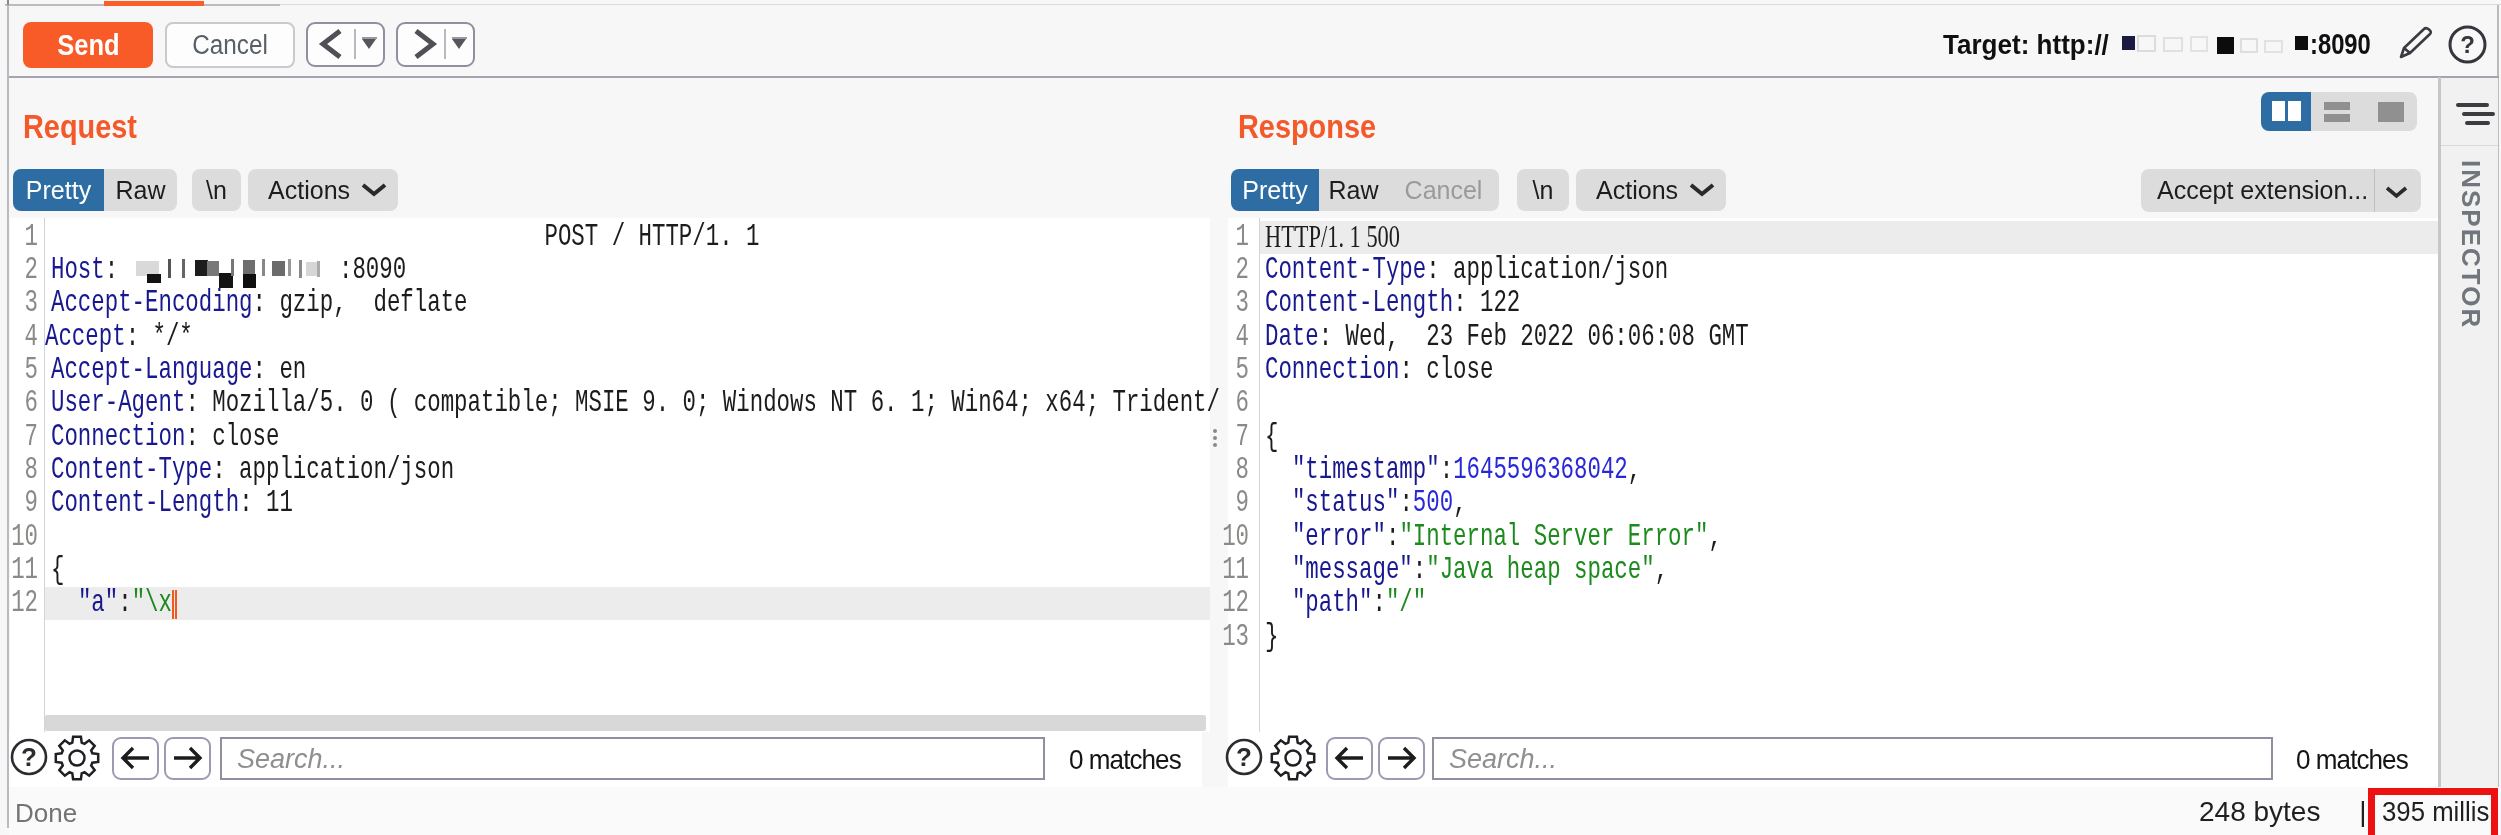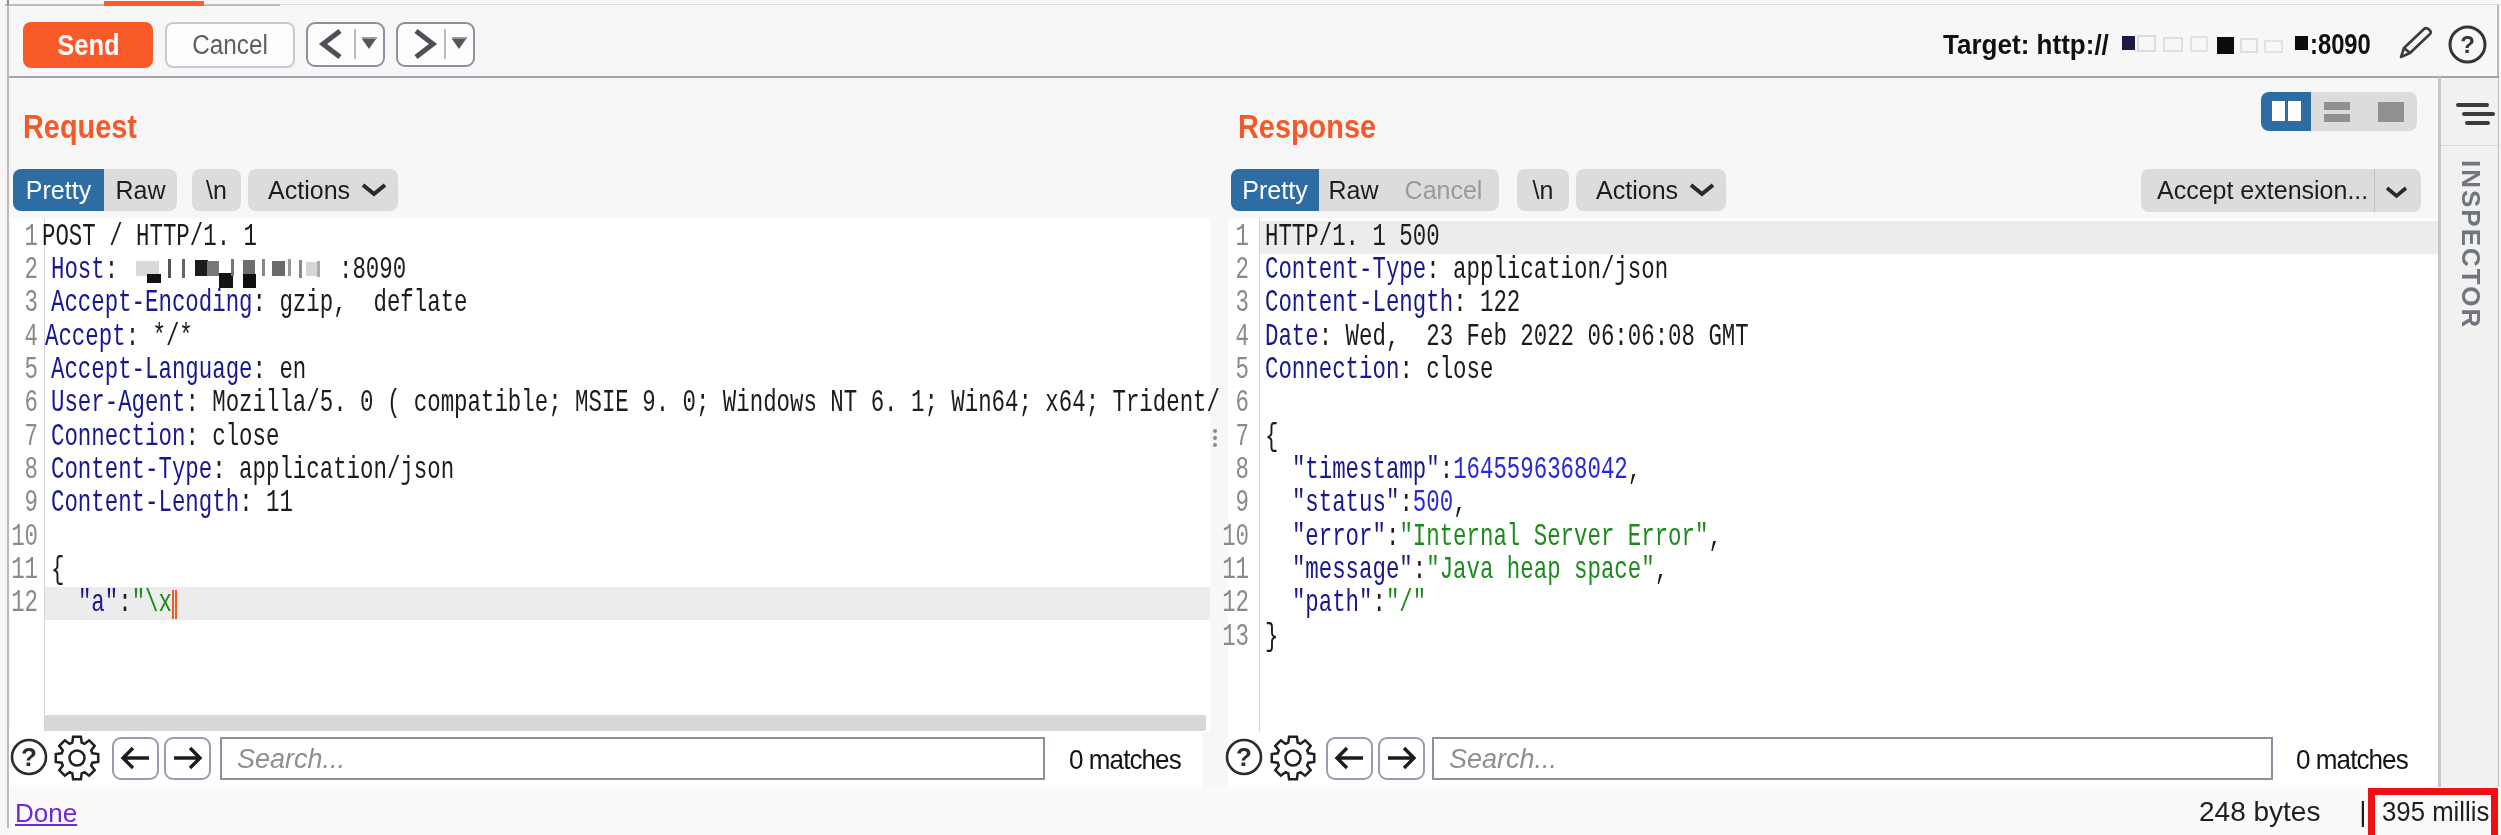--- a/index.html
+++ b/index.html
@@ -90,21 +90,21 @@
     <div class="ln" style="left:-22px;top:387.25px;width:60px;"><span class="tx">6</span></div>
     <div class="ln" style="left:-22px;top:420.60px;width:60px;"><span class="tx">7</span></div>
     <div class="ln" style="left:-22px;top:453.95px;width:60px;"><span class="tx">8</span></div>
     <div class="ln" style="left:-22px;top:487.30px;width:60px;"><span class="tx">9</span></div>
     <div class="ln" style="left:-22px;top:520.65px;width:60px;"><span class="tx">10</span></div>
     <div class="ln" style="left:-22px;top:554.00px;width:60px;"><span class="tx">11</span></div>
     <div class="ln" style="left:-22px;top:587.35px;width:60px;"><span class="tx">12</span></div>
   </div>
 
 <div id="rqtx">
-    <div class="row" style="left:42px;top:220.50px;width:1172px;overflow:hidden;"><span class="tx"><span class="vv">POST / HTTP/1. 1</span></span></div>
+    <div class="row" style="left:66px;top:220.50px;width:1172px;overflow:hidden;text-align:center;"><span class="tx"><span class="vv">POST / HTTP/1. 1</span></span></div>
     <div class="row" style="left:51px;top:287.20px;width:1172px;overflow:hidden;"><span class="tx"><span class="hn">Accept-Encoding</span><span class="vv">: gzip,  deflate</span></span></div>
     <div class="row" style="left:45px;top:320.55px;width:1172px;overflow:hidden;"><span class="tx"><span class="hn">Accept</span><span class="vv">: */*</span></span></div>
     <div class="row" style="left:51px;top:353.90px;width:1172px;overflow:hidden;"><span class="tx"><span class="hn">Accept-Language</span><span class="vv">: en</span></span></div>
     <div class="row" style="left:51px;top:387.25px;width:1172px;overflow:hidden;"><span class="tx"><span class="hn">User-Agent</span><span class="vv">: Mozilla/5. 0 ( compatible; MSIE 9. 0; Windows NT 6. 1; Win64; x64; Trident/</span></span></div>
     <div class="row" style="left:51px;top:420.60px;width:1172px;overflow:hidden;"><span class="tx"><span class="hn">Connection</span><span class="vv">: close</span></span></div>
     <div class="row" style="left:51px;top:453.95px;width:1172px;overflow:hidden;"><span class="tx"><span class="hn">Content-Type</span><span class="vv">: application/json</span></span></div>
     <div class="row" style="left:51px;top:487.30px;width:1172px;overflow:hidden;"><span class="tx"><span class="hn">Content-Length</span><span class="vv">: 11</span></span></div>
     <div class="row" style="left:51px;top:520.65px;width:1172px;overflow:hidden;"><span class="tx"></span></div>
     <div class="row" style="left:51px;top:554.00px;width:1172px;overflow:hidden;"><span class="tx"><span class="vv">{</span></span></div>
     <div class="row" style="left:51px;top:587.35px;width:1172px;overflow:hidden;"><span class="tx"><span class="vv">  </span><span class="hn">"a"</span><span class="vv">:</span><span class="str">"\x</span></span></div>
@@ -179,21 +179,21 @@
     <div class="ln" style="left:1189px;top:387.25px;width:60px;"><span class="tx">6</span></div>
     <div class="ln" style="left:1189px;top:420.60px;width:60px;"><span class="tx">7</span></div>
     <div class="ln" style="left:1189px;top:453.95px;width:60px;"><span class="tx">8</span></div>
     <div class="ln" style="left:1189px;top:487.30px;width:60px;"><span class="tx">9</span></div>
     <div class="ln" style="left:1189px;top:520.65px;width:60px;"><span class="tx">10</span></div>
     <div class="ln" style="left:1189px;top:554.00px;width:60px;"><span class="tx">11</span></div>
     <div class="ln" style="left:1189px;top:587.35px;width:60px;"><span class="tx">12</span></div>
     <div class="ln" style="left:1189px;top:620.70px;width:60px;"><span class="tx">13</span></div>
   </div>
 <div id="rstx">
-    <div class="row" style="left:1265px;top:220.50px;width:1173px;overflow:hidden;"><span class="tx"><span class="vv">HTTP/1. 1 500</span></span></div>
+    <div class="row" style="left:1265px;top:220.50px;width:1173px;overflow:hidden;font-family:Liberation Serif, serif;"><span class="tx"><span class="vv">HTTP/1. 1 500</span></span></div>
     <div class="row" style="left:1265px;top:253.85px;width:1173px;overflow:hidden;"><span class="tx"><span class="hn">Content-Type</span><span class="vv">: application/json</span></span></div>
     <div class="row" style="left:1265px;top:287.20px;width:1173px;overflow:hidden;"><span class="tx"><span class="hn">Content-Length</span><span class="vv">: 122</span></span></div>
     <div class="row" style="left:1265px;top:320.55px;width:1173px;overflow:hidden;"><span class="tx"><span class="hn">Date</span><span class="vv">: Wed,  23 Feb 2022 06:06:08 GMT</span></span></div>
     <div class="row" style="left:1265px;top:353.90px;width:1173px;overflow:hidden;"><span class="tx"><span class="hn">Connection</span><span class="vv">: close</span></span></div>
     <div class="row" style="left:1265px;top:387.25px;width:1173px;overflow:hidden;"><span class="tx"></span></div>
     <div class="row" style="left:1265px;top:420.60px;width:1173px;overflow:hidden;"><span class="tx"><span class="vv">{</span></span></div>
     <div class="row" style="left:1265px;top:453.95px;width:1173px;overflow:hidden;"><span class="tx"><span class="vv">  </span><span class="hn">"timestamp"</span><span class="vv">:</span><span class="num">1645596368042</span><span class="vv">,</span></span></div>
     <div class="row" style="left:1265px;top:487.30px;width:1173px;overflow:hidden;"><span class="tx"><span class="vv">  </span><span class="hn">"status"</span><span class="vv">:</span><span class="num">500</span><span class="vv">,</span></span></div>
     <div class="row" style="left:1265px;top:520.65px;width:1173px;overflow:hidden;"><span class="tx"><span class="vv">  </span><span class="hn">"error"</span><span class="vv">:</span><span class="str">"Internal Server Error"</span><span class="vv">,</span></span></div>
     <div class="row" style="left:1265px;top:554.00px;width:1173px;overflow:hidden;"><span class="tx"><span class="vv">  </span><span class="hn">"message"</span><span class="vv">:</span><span class="str">"Java heap space"</span><span class="vv">,</span></span></div>
@@ -250,16 +250,16 @@
   </svg>
 <div class="abs" style="left:1378px;top:737px;width:47px;height:43px;border:2px solid #9a9ab0;box-sizing:border-box;border-radius:9px;"></div>
 <svg class="abs" style="left:1385px;top:744px;" width="33" height="28" viewBox="0 0 33 28">
     <path d="M3 14 L29 14 M19 4 L29 14 L19 24" stroke="#1c1c1c" stroke-width="3.4" fill="none"></path>
   </svg>
 <div class="abs" style="left:1432px;top:737px;width:841px;height:43px;background:#fff;border:2px solid #8f8fa0;box-sizing:border-box;"></div>
 <div class="abs" style="left:1449px;top:744px;font-style:italic;font-size:27px;color:#8f8f8f;">Search...</div>
 <div class="abs" style="left:2296px;top:744px;font-size:28px;color:#141414;letter-spacing:-1px;transform:scaleX(0.93);transform-origin:0 0;">0 matches</div>
 
 <div class="abs" style="left:9px;top:787px;width:2490px;height:48px;background:#fafafa;"></div>
-<div class="abs" style="left:15px;top:798px;font-size:26px;color:#6d28d9;text-decoration:underline;">Done</div>
+<div class="abs" style="left:15px;top:798px;font-size:26px;color:#737373;">Done</div>
 <div class="abs" style="left:2199px;top:796px;font-size:28px;color:#1f1f1f;">248 bytes&nbsp;&nbsp;&nbsp;&nbsp;&nbsp;|</div>
 <div class="abs" style="left:2368px;top:788px;width:130px;height:60px;border:7px solid #ee1111;box-sizing:border-box;"></div>
 <div class="abs" style="left:2382px;top:796px;font-size:28px;color:#1f1f1f;transform:scaleX(0.92);transform-origin:0 0;">395 millis</div>
 
 </body></html>

